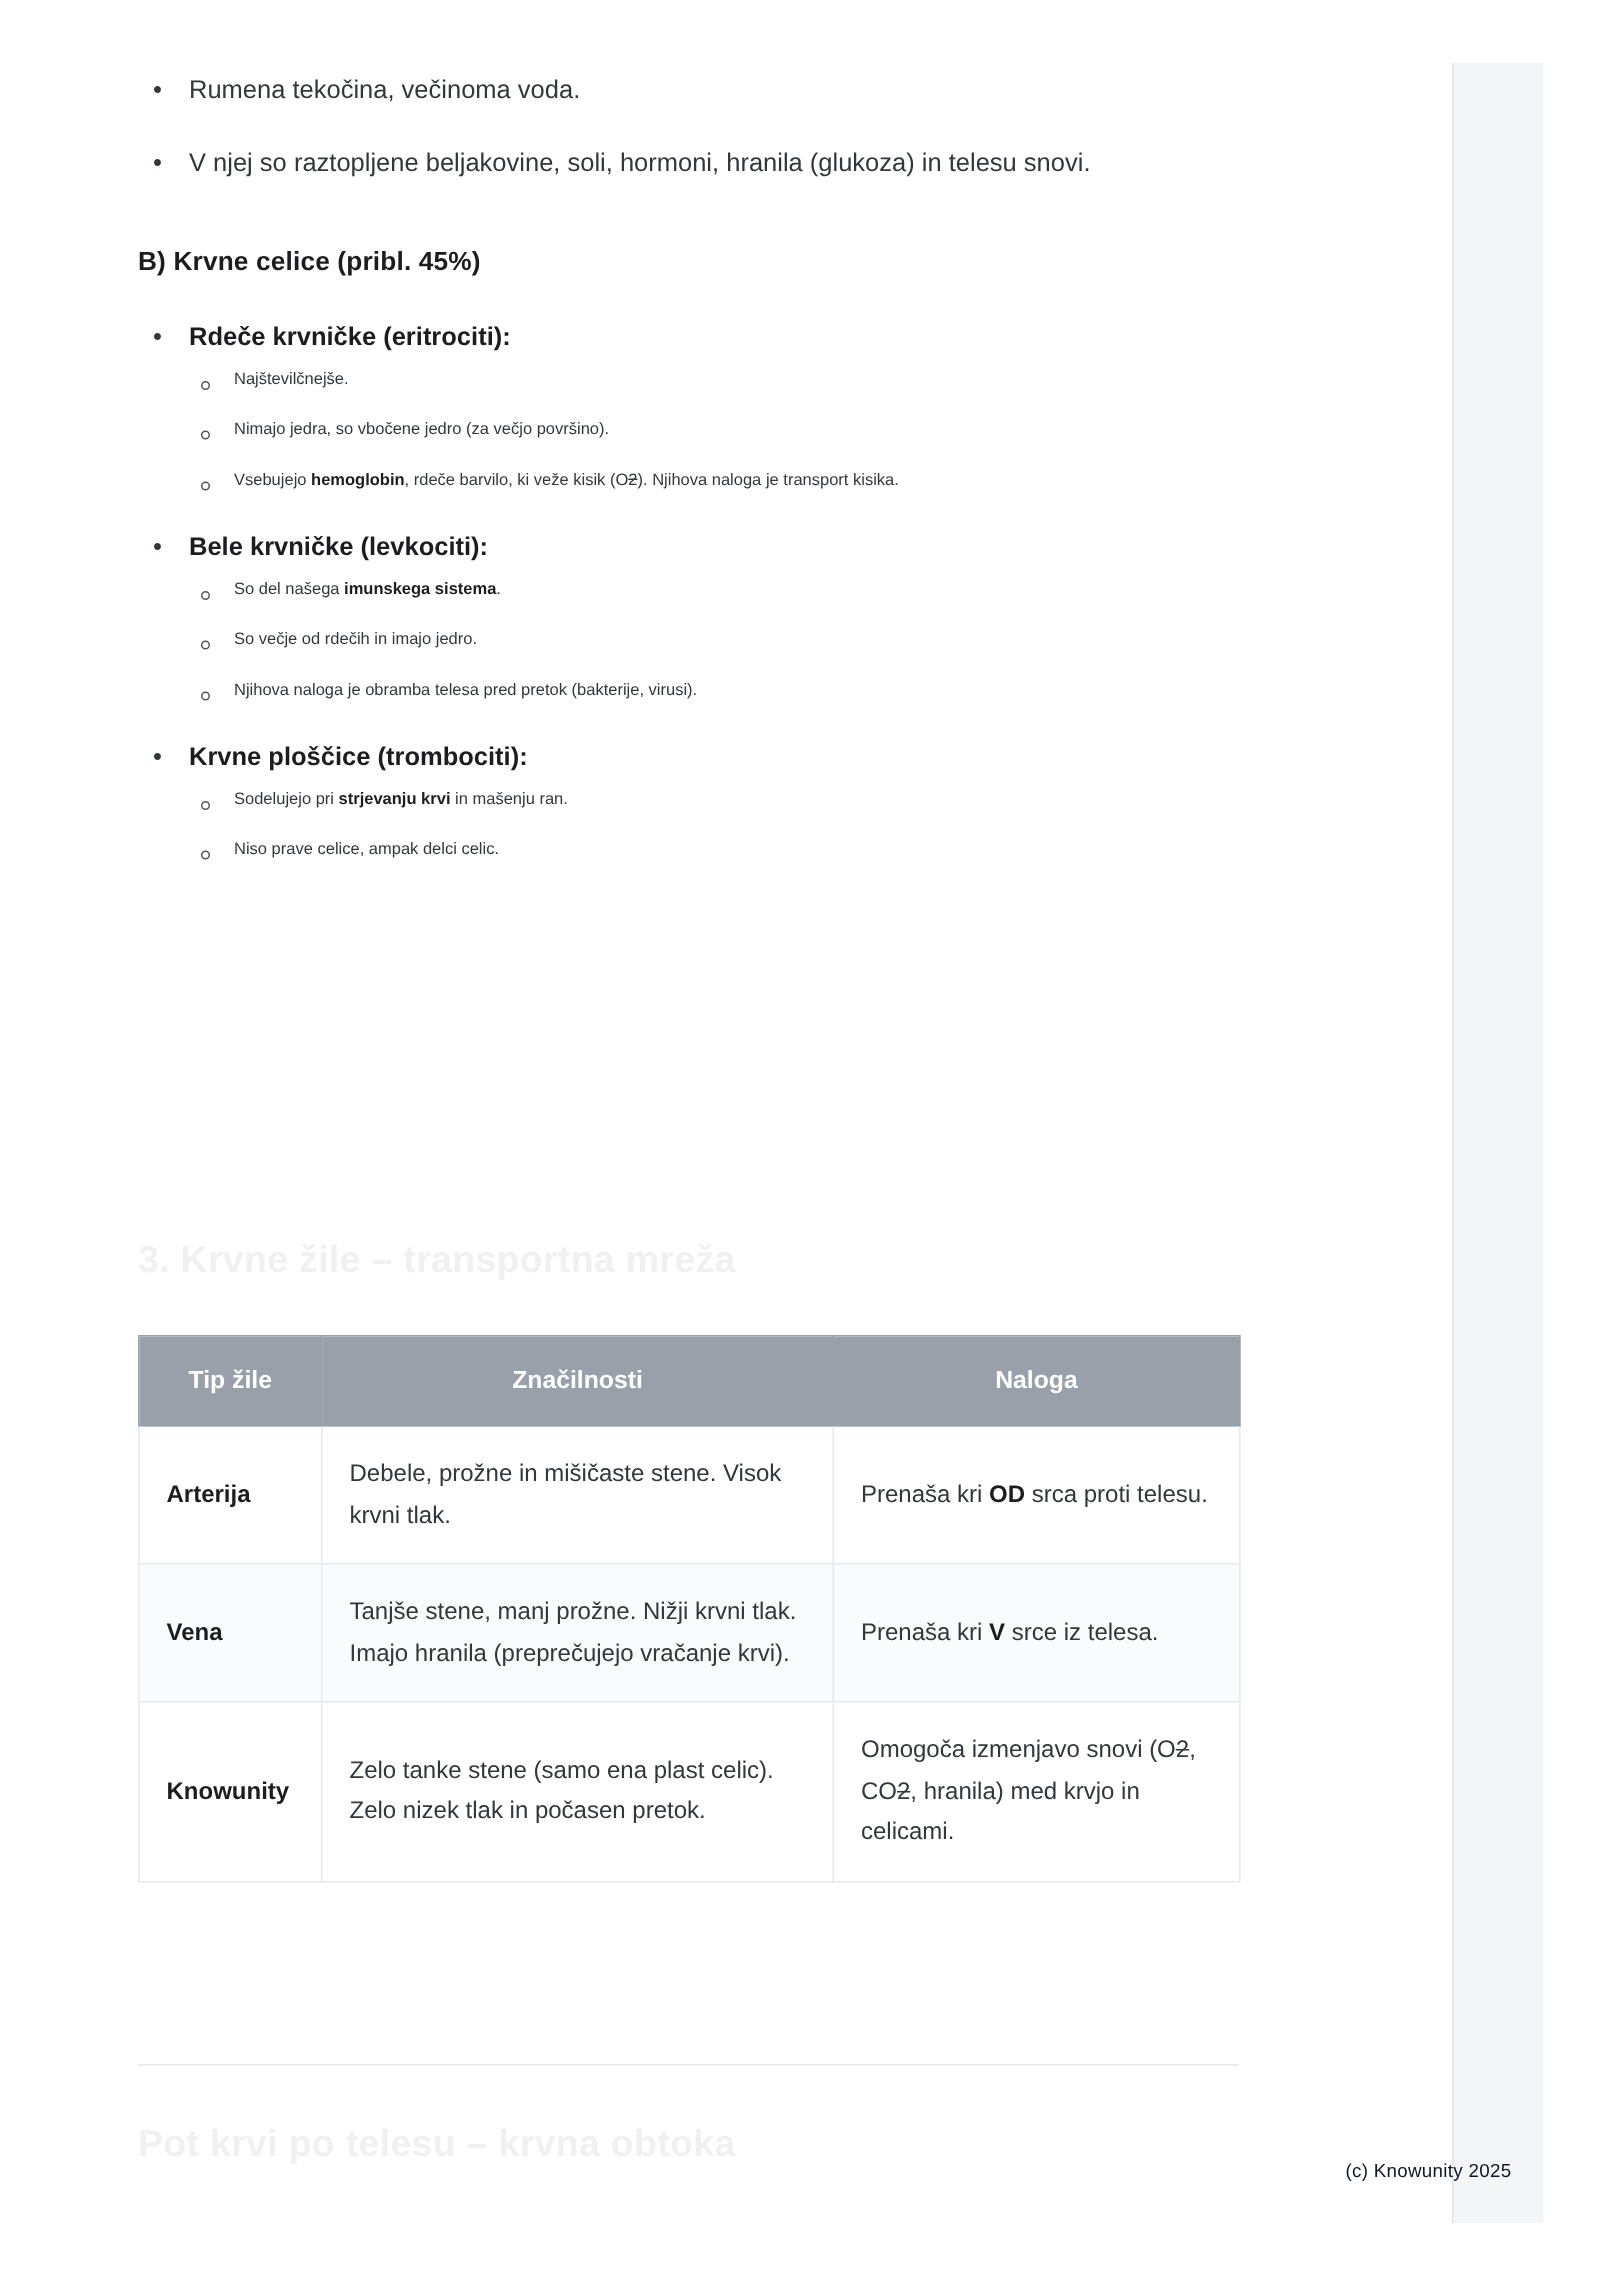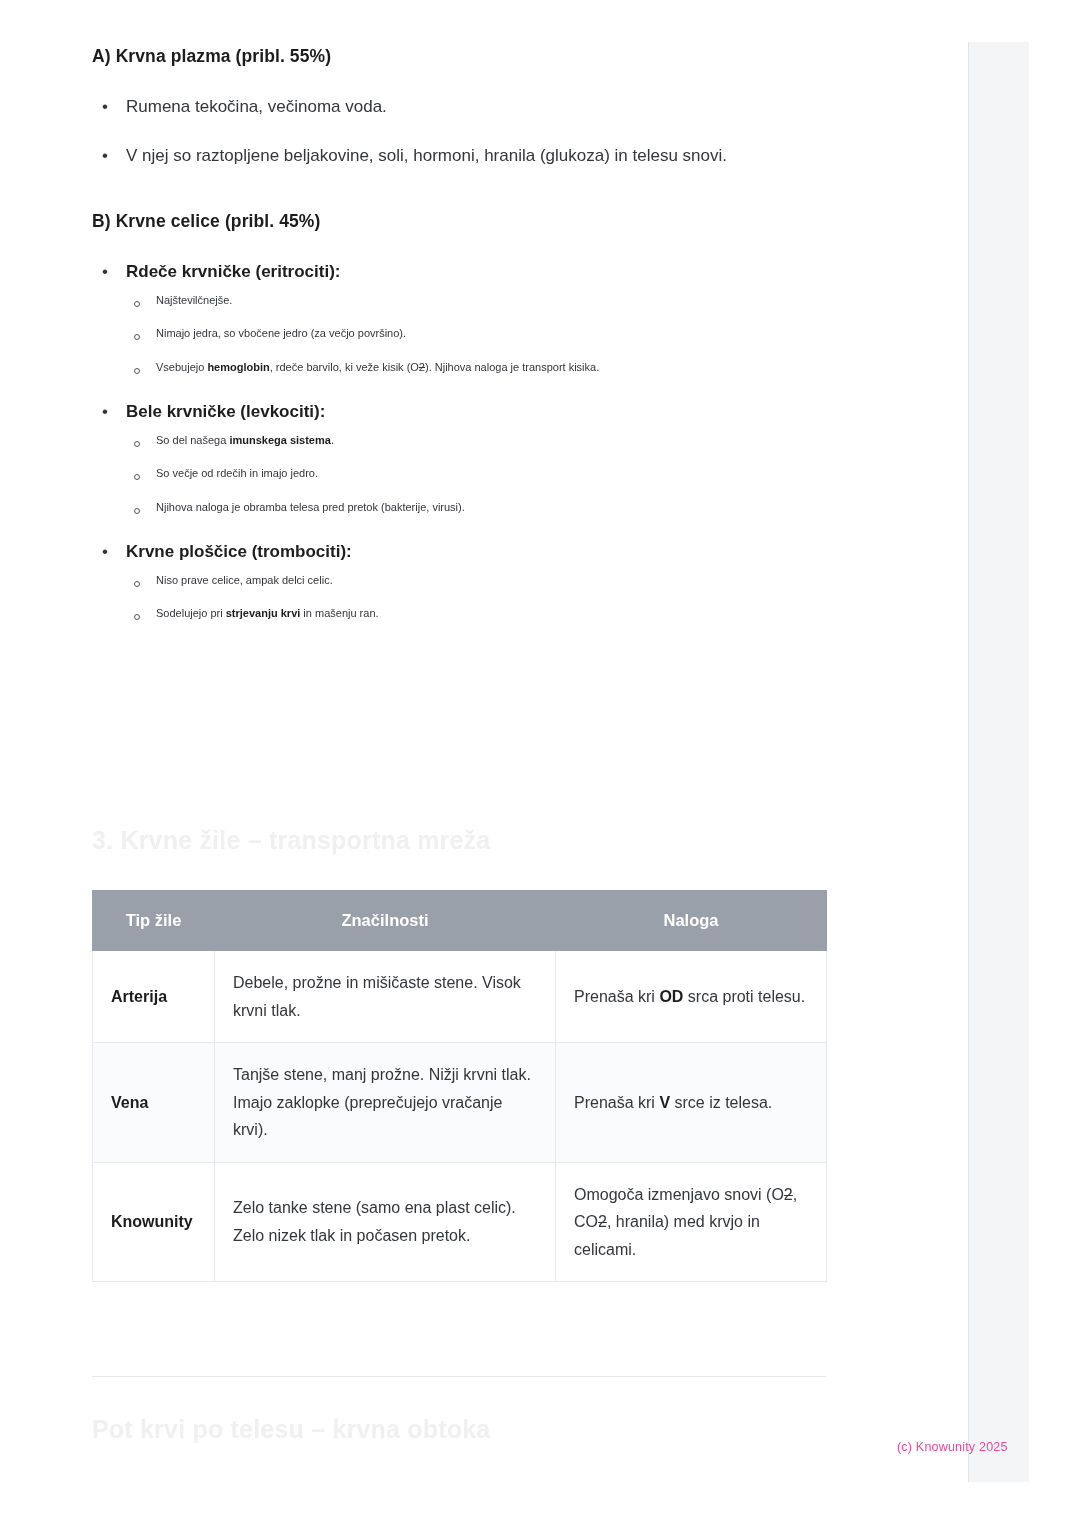--- a/index.html
+++ b/index.html
@@ -157,34 +157,33 @@
     top: 1376px;
     width: 734px;
     height: 1px;
     background: #e6e8ec;
   }
   .footer {
     position: absolute;
     left: 897px;
     top: 1440px;
     font-size: 12.5px;
-    color: #ec4899;
+    color: #0f172a;
     letter-spacing: 0.2px;
   }
 </style>
 </head>
 <body>
 
 <div class="page">
 
   <div class="right-strip"></div>
 
   <div class="content">
 
-    <h3 class="section-head">A) Krvna plazma (pribl. 55%)</h3>
 
     <ul class="lvl1">
       <li>
         <span class="bullet">•</span>
         <span>Rumena tekočina, večinoma voda.</span>
       </li>
       <li>
         <span class="bullet">•</span>
         <span>V njej so raztopljene beljakovine, soli, hormoni, hranila (glukoza) in telesu snovi.</span>
       </li>
@@ -231,25 +230,25 @@
           </li>
         </ul>
       </li>
 
       <li>
         <span class="bullet">•</span>
         <b>Krvne ploščice (trombociti):</b>
         <ul class="lvl2">
           <li>
             <span class="bullet-o"></span>
+            <span>Sodelujejo pri <b>strjevanju krvi</b> in mašenju ran.</span>
+          </li>
+          <li>
+            <span class="bullet-o"></span>
             <span>Niso prave celice, ampak delci celic.</span>
-          </li>
-          <li>
-            <span class="bullet-o"></span>
-            <span>Sodelujejo pri <b>strjevanju krvi</b> in mašenju ran.</span>
           </li>
         </ul>
       </li>
 
     </ul>
   </div>
 
   <div class="ghost-1">
     <p class="ghost-title">3. Krvne žile – transportna mreža</p>
   </div>
@@ -268,21 +267,21 @@
       </tr>
     </thead>
     <tbody>
       <tr>
         <td class="tipcell">Arterija</td>
         <td>Debele, prožne in mišičaste stene. Visok krvni tlak.</td>
         <td>Prenaša kri <b>OD</b> srca proti telesu.</td>
       </tr>
       <tr class="alt">
         <td class="tipcell">Vena</td>
-        <td>Tanjše stene, manj prožne. Nižji krvni tlak. Imajo zaklopke (preprečujejo vračanje krvi).</td>
+        <td>Tanjše stene, manj prožne. Nižji krvni tlak. Imajo hranila (preprečujejo vračanje krvi).</td>
         <td>Prenaša kri <b>V</b> srce iz telesa.</td>
       </tr>
       <tr>
         <td class="tipcell">Knowunity</td>
         <td>Zelo tanke stene (samo ena plast celic). Zelo nizek tlak in počasen pretok.</td>
         <td>Omogoča izmenjavo snovi (O<span style="text-decoration:line-through">2</span>, CO<span style="text-decoration:line-through">2</span>, hranila) med krvjo in celicami.</td>
       </tr>
     </tbody>
   </table>
 

